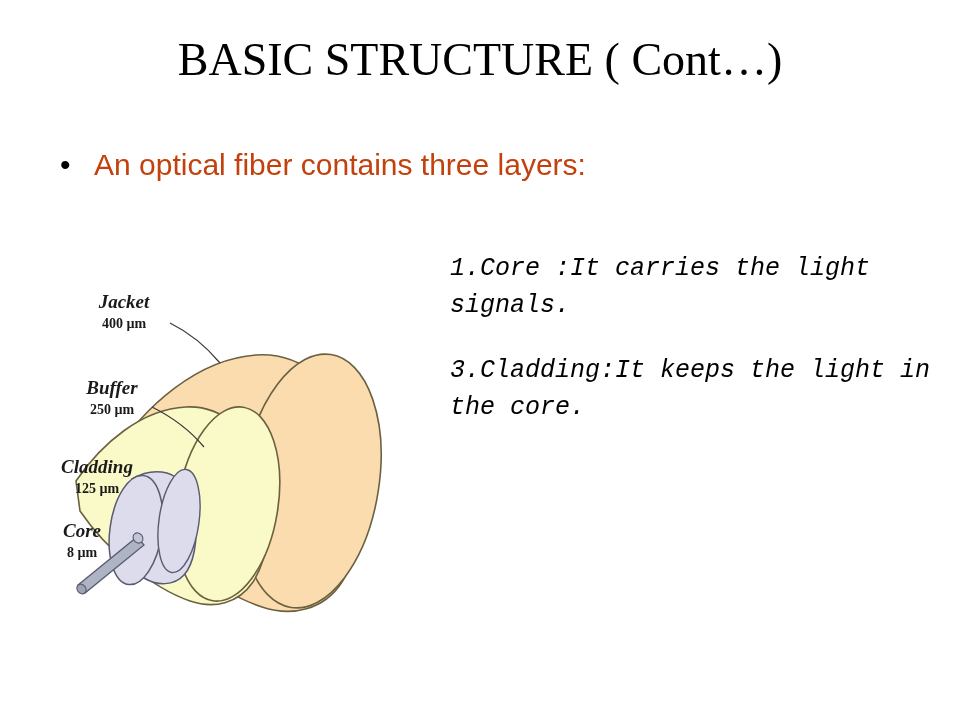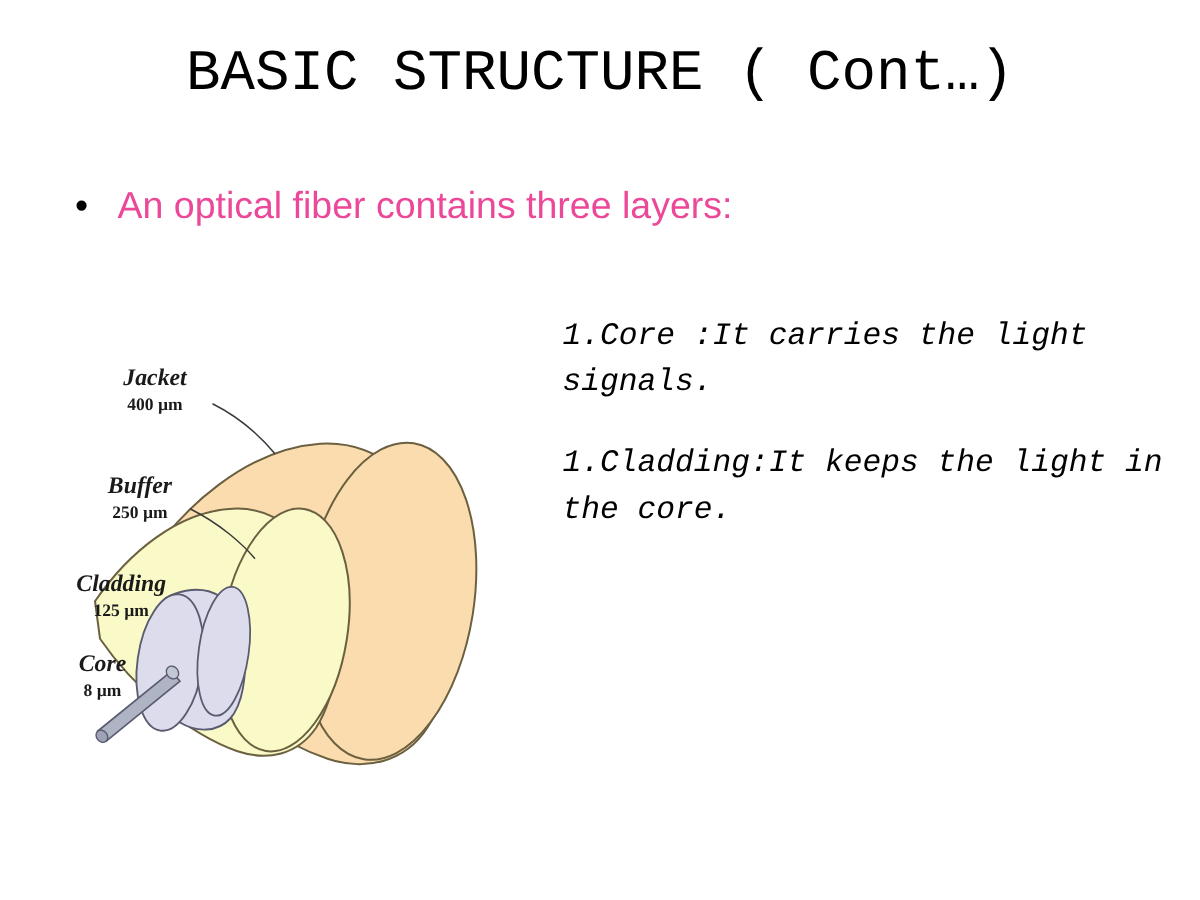--- a/index.html
+++ b/index.html
@@ -18,21 +18,21 @@
     overflow: hidden;
   }
 
   
   #slide-title {
     position: absolute;
     left: 0;
     top: 33px;
     width: 960px;
     text-align: center;
-    font-family: Liberation Mono, monospace;
+    font-family: Liberation Serif, serif;
     font-size: 46px;
     font-weight: 400;
     letter-spacing: 0px;
     color: #000000;
     white-space: nowrap;
   }
 
   
   #bullet-row {
     position: absolute;
@@ -47,21 +47,21 @@
     line-height: 36px;
     color: #000;
     width: 34px;
     flex: none;
     text-align: left;
     padding-left: 6px;
   }
   #bullet-text {
     font-size: 30px;
     line-height: 36px;
-    color: #ec4899;
+    color: #c2410c;
     white-space: nowrap;
   }
 
   
   #numbered-list {
     position: absolute;
     left: 450px;
     top: 250px;
     width: 492px;
   }
@@ -101,21 +101,21 @@
 
   <div id="slide-title">BASIC STRUCTURE ( Cont…)</div>
 
   <div id="bullet-row">
     <span id="bullet-dot">•</span>
     <span id="bullet-text">An optical fiber contains three layers:</span>
   </div>
 
   <div id="numbered-list">
     <div class="num-item">1.Core :It carries the light signals.</div>
-    <div class="num-item">1.Cladding:It keeps the light in the core.</div>
+    <div class="num-item">3.Cladding:It keeps the light in the core.</div>
   </div>
 
   <div id="diagram">
     <svg width="420" height="365" viewBox="0 0 420 365" xmlns="http://www.w3.org/2000/svg">
 
       <g>
 
         <path d="M 88 203
                  C 120 150, 175 104, 232 100
                  C 278 97, 317 130, 332 185

